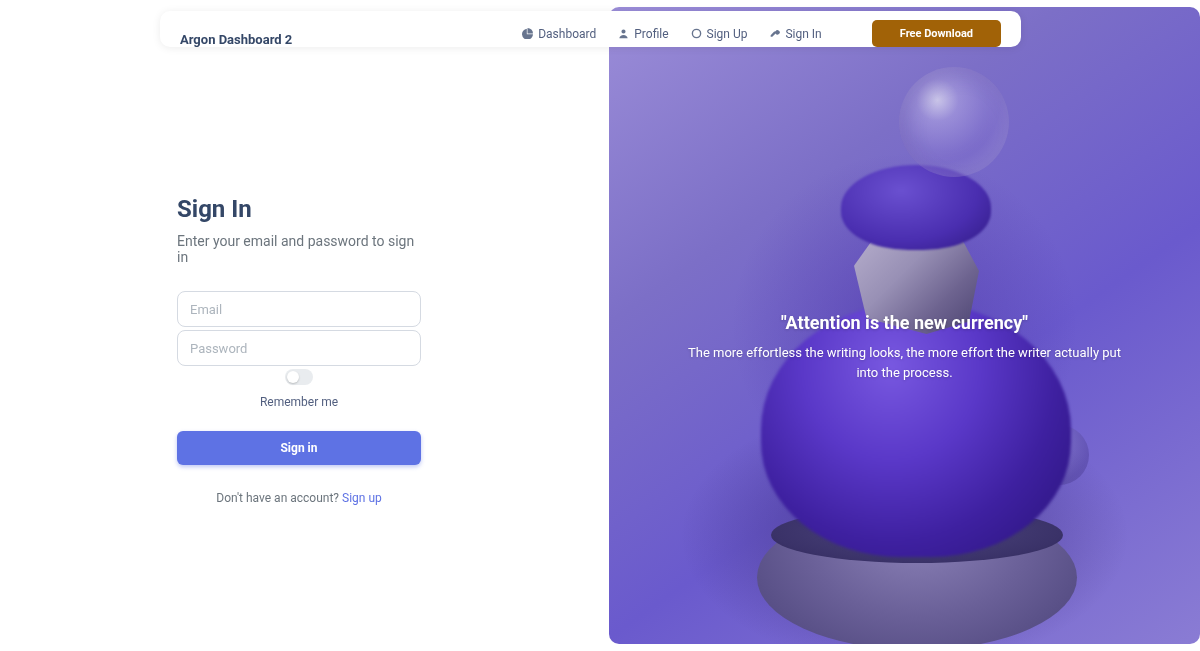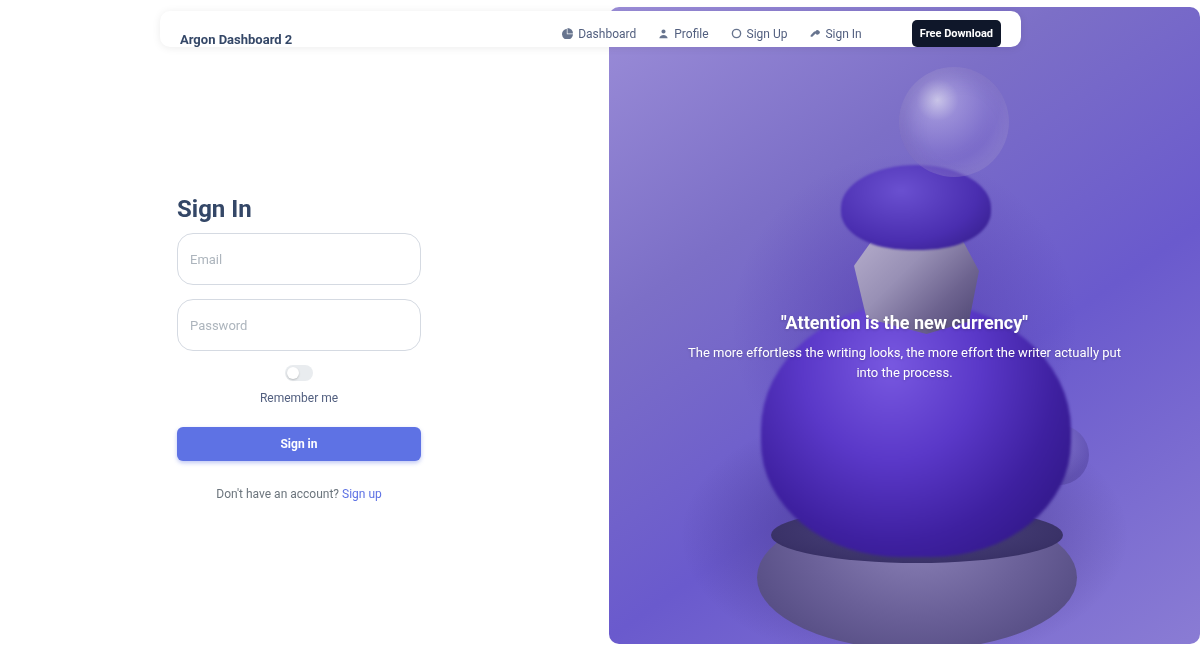--- a/index.html
+++ b/index.html
@@ -19,46 +19,46 @@
       padding: 0 20px;
       z-index: 10;
     }
     .brand { font-size: 13px; font-weight: 700; color: #344767; }
     .nav-links { display: flex; gap: 22px; margin-left: auto; align-items: center; margin-top: 13px; }
     .nav-link { display: flex; align-items: center; gap: 5px; font-size: 12px; color: #525f7f; cursor: pointer; }
     .nav-link .icon { width: 11px; height: 11px; display: inline-flex; align-items: center; justify-content: center; }
     .nav-link .icon svg { width: 11px; height: 11px; fill: #67748e; }
     .download-btn {
       margin-left: 28px;
-      background: #0f172a;
+      background: #a16207;
       color: #fff;
       font-size: 11px;
       font-weight: 700;
-      padding: 7px 8px;
+      padding: 7px 28px;
       border-radius: 5px;
       cursor: pointer;
     }
     
     .left-panel {
       position: absolute;
       left: 177px;
       top: 195px;
       width: 244px;
     }
     .signin-title { font-size: 24px; font-weight: 700; color: #344767; margin-bottom: 10px; }
     .signin-subtitle { font-size: 14px; color: #6c757d; margin-bottom: 26px; }
     .input-field {
       width: 100%;
-      height: 52px;
+      height: 36px;
       border: 1px solid #d5dae2;
-      border-radius: 16px;
+      border-radius: 8px;
       padding: 0 12px;
       font-size: 13px;
       color: #333;
-      margin-bottom: 14px;
+      margin-bottom: 3px;
       outline: none;
     }
     .input-field::placeholder { color: #adb5bd; }
     .remember-row { display: flex; align-items: center; gap: 10px; margin-bottom: 22px; flex-direction: column; }
     .toggle {
       width: 28px;
       height: 16px;
       background: #e9ecef;
       border-radius: 10px;
       position: relative;
@@ -249,20 +249,21 @@
           </svg>
         </span>
       <span>Sign In</span>
     </div>
     <div class="download-btn">Free Download</div>
   </div>
 </div>
 
 <div class="left-panel">
   <h1 class="signin-title">Sign In</h1>
+  <p class="signin-subtitle">Enter your email and password to sign in</p>
   <input class="input-field" type="text" placeholder="Email" style="">
   <input class="input-field" type="password" placeholder="Password" style="">
   <div class="remember-row">
     <div class="toggle"></div>
     <span class="remember-label">Remember me</span>
   </div>
   <button class="signin-btn">Sign in</button>
   <div class="signup-text">
     <span>Don't have an account? </span><span class="signup-link">Sign up</span>
   </div>

